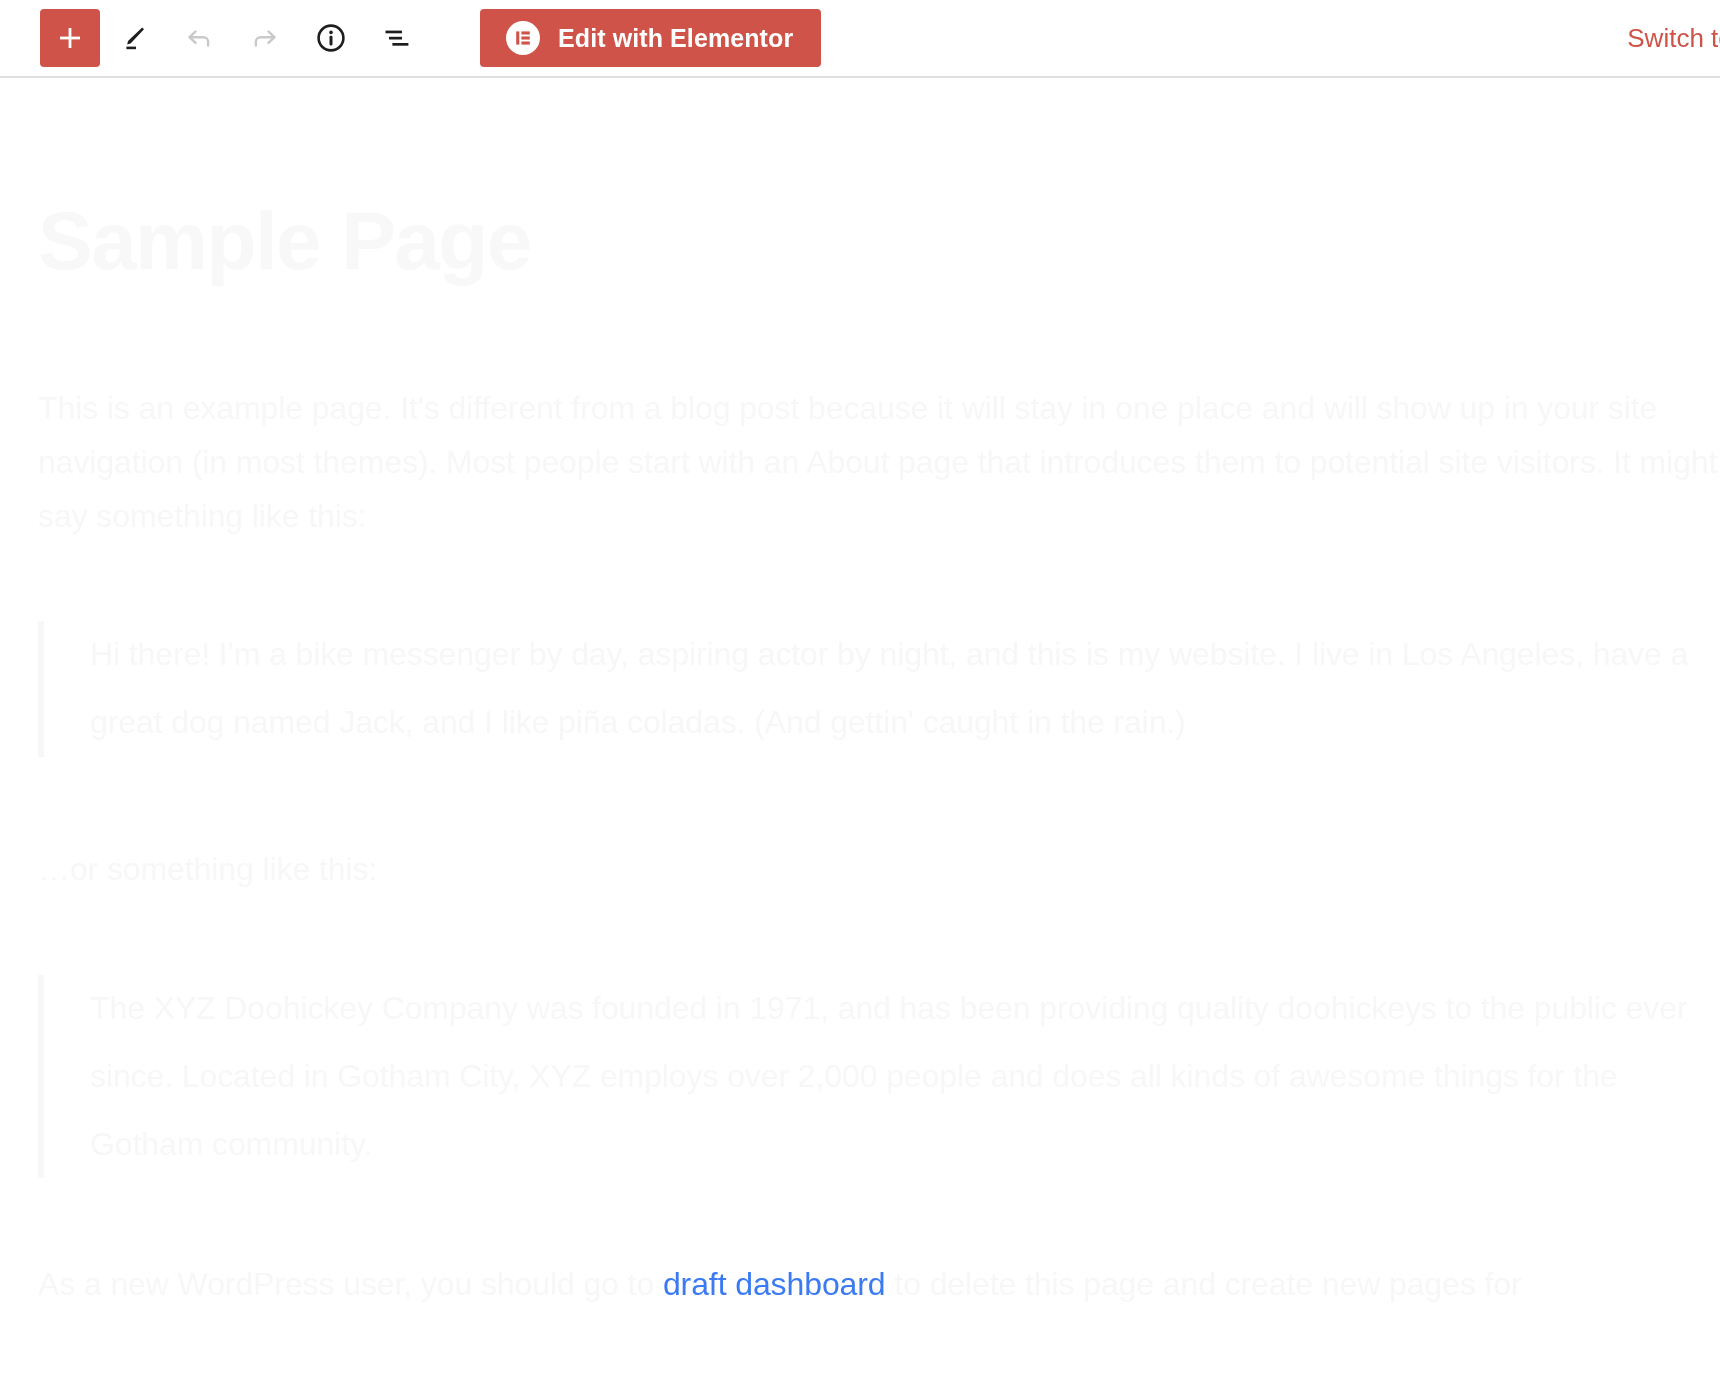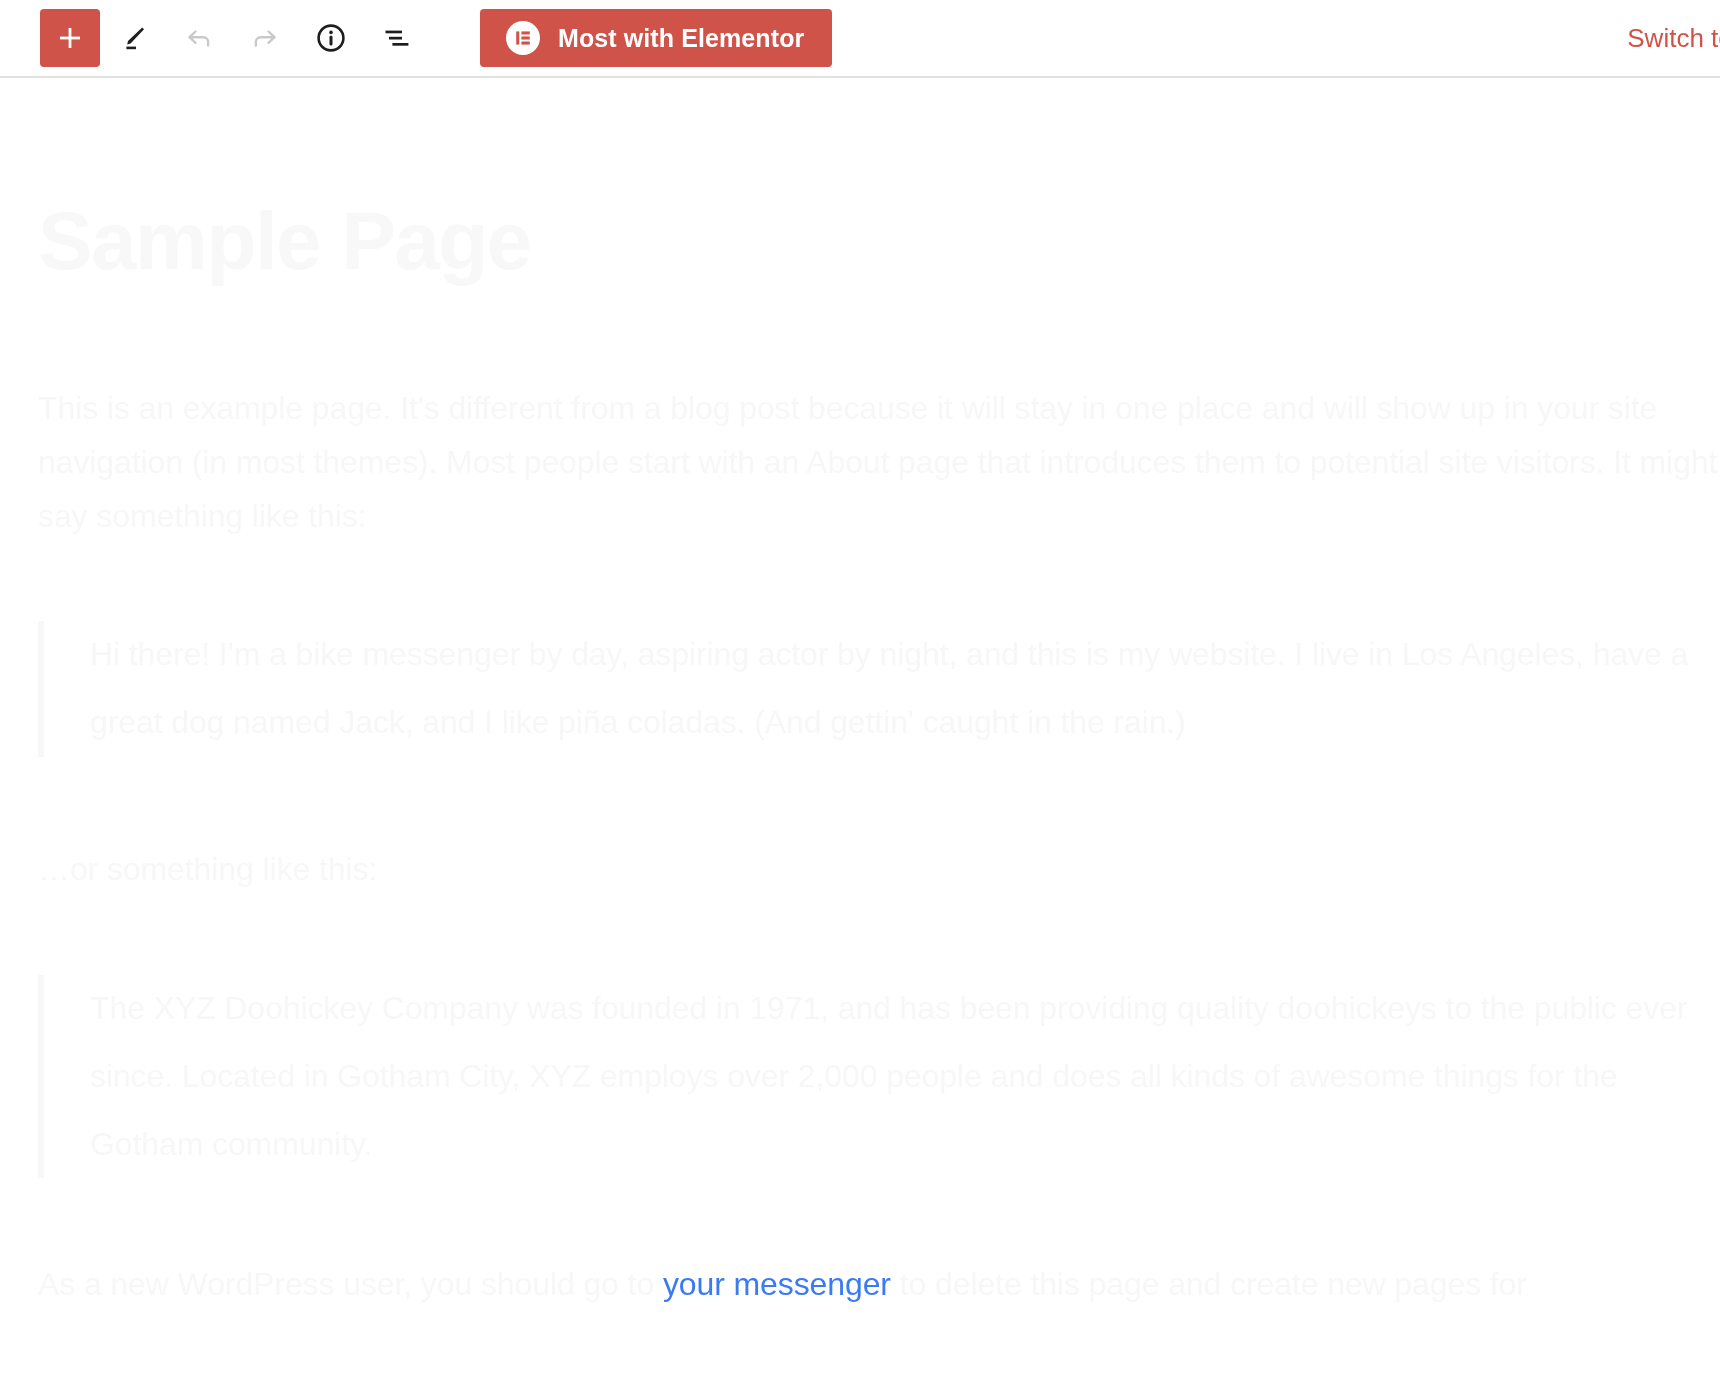--- a/index.html
+++ b/index.html
@@ -239,21 +239,21 @@
 
     <button class="btn-elementor">
       <span class="elementor-mark">
         <svg width="20" height="20" viewBox="0 0 20 20" aria-hidden="true">
           <rect x="3.2" y="3.4" width="3.1" height="13.2" fill="#cf5348"></rect>
           <rect x="8.4" y="3.4" width="8.4" height="3.1" fill="#cf5348"></rect>
           <rect x="8.4" y="8.45" width="8.4" height="3.1" fill="#cf5348"></rect>
           <rect x="8.4" y="13.5" width="8.4" height="3.1" fill="#cf5348"></rect>
         </svg>
       </span>
-      <span class="elementor-label">Most with Elementor</span>
+      <span class="elementor-label">Edit with Elementor</span>
     </button>
 
   </div>
 
   <div class="toolbar-right">
     <button class="switch-draft">Switch to draft</button>
   </div>
 
 </div>
 
@@ -268,17 +268,17 @@
       <p class="body-text">Hi there! I'm a bike messenger by day, aspiring actor by night, and this is my website. I live in Los Angeles, have a great dog named Jack, and I like piña coladas. (And gettin' caught in the rain.)</p>
     </blockquote>
 
     <p class="body-text para-or">…or something like this:</p>
 
     <blockquote class="blockquote">
       <p class="body-text">The XYZ Doohickey Company was founded in 1971, and has been providing quality doohickeys to the public ever since. Located in Gotham City, XYZ employs over 2,000 people and does all kinds of awesome things for the Gotham community.</p>
     </blockquote>
 
     <p class="body-text para-last">
-      <span>As a new WordPress user, you should go to </span><a class="dash-link" href="#">your messenger</a><span> to delete this page and create new pages for</span>
+      <span>As a new WordPress user, you should go to </span><a class="dash-link" href="#">draft dashboard</a><span> to delete this page and create new pages for</span>
     </p>
 
   </div>
 </div>
 
 </body></html>

